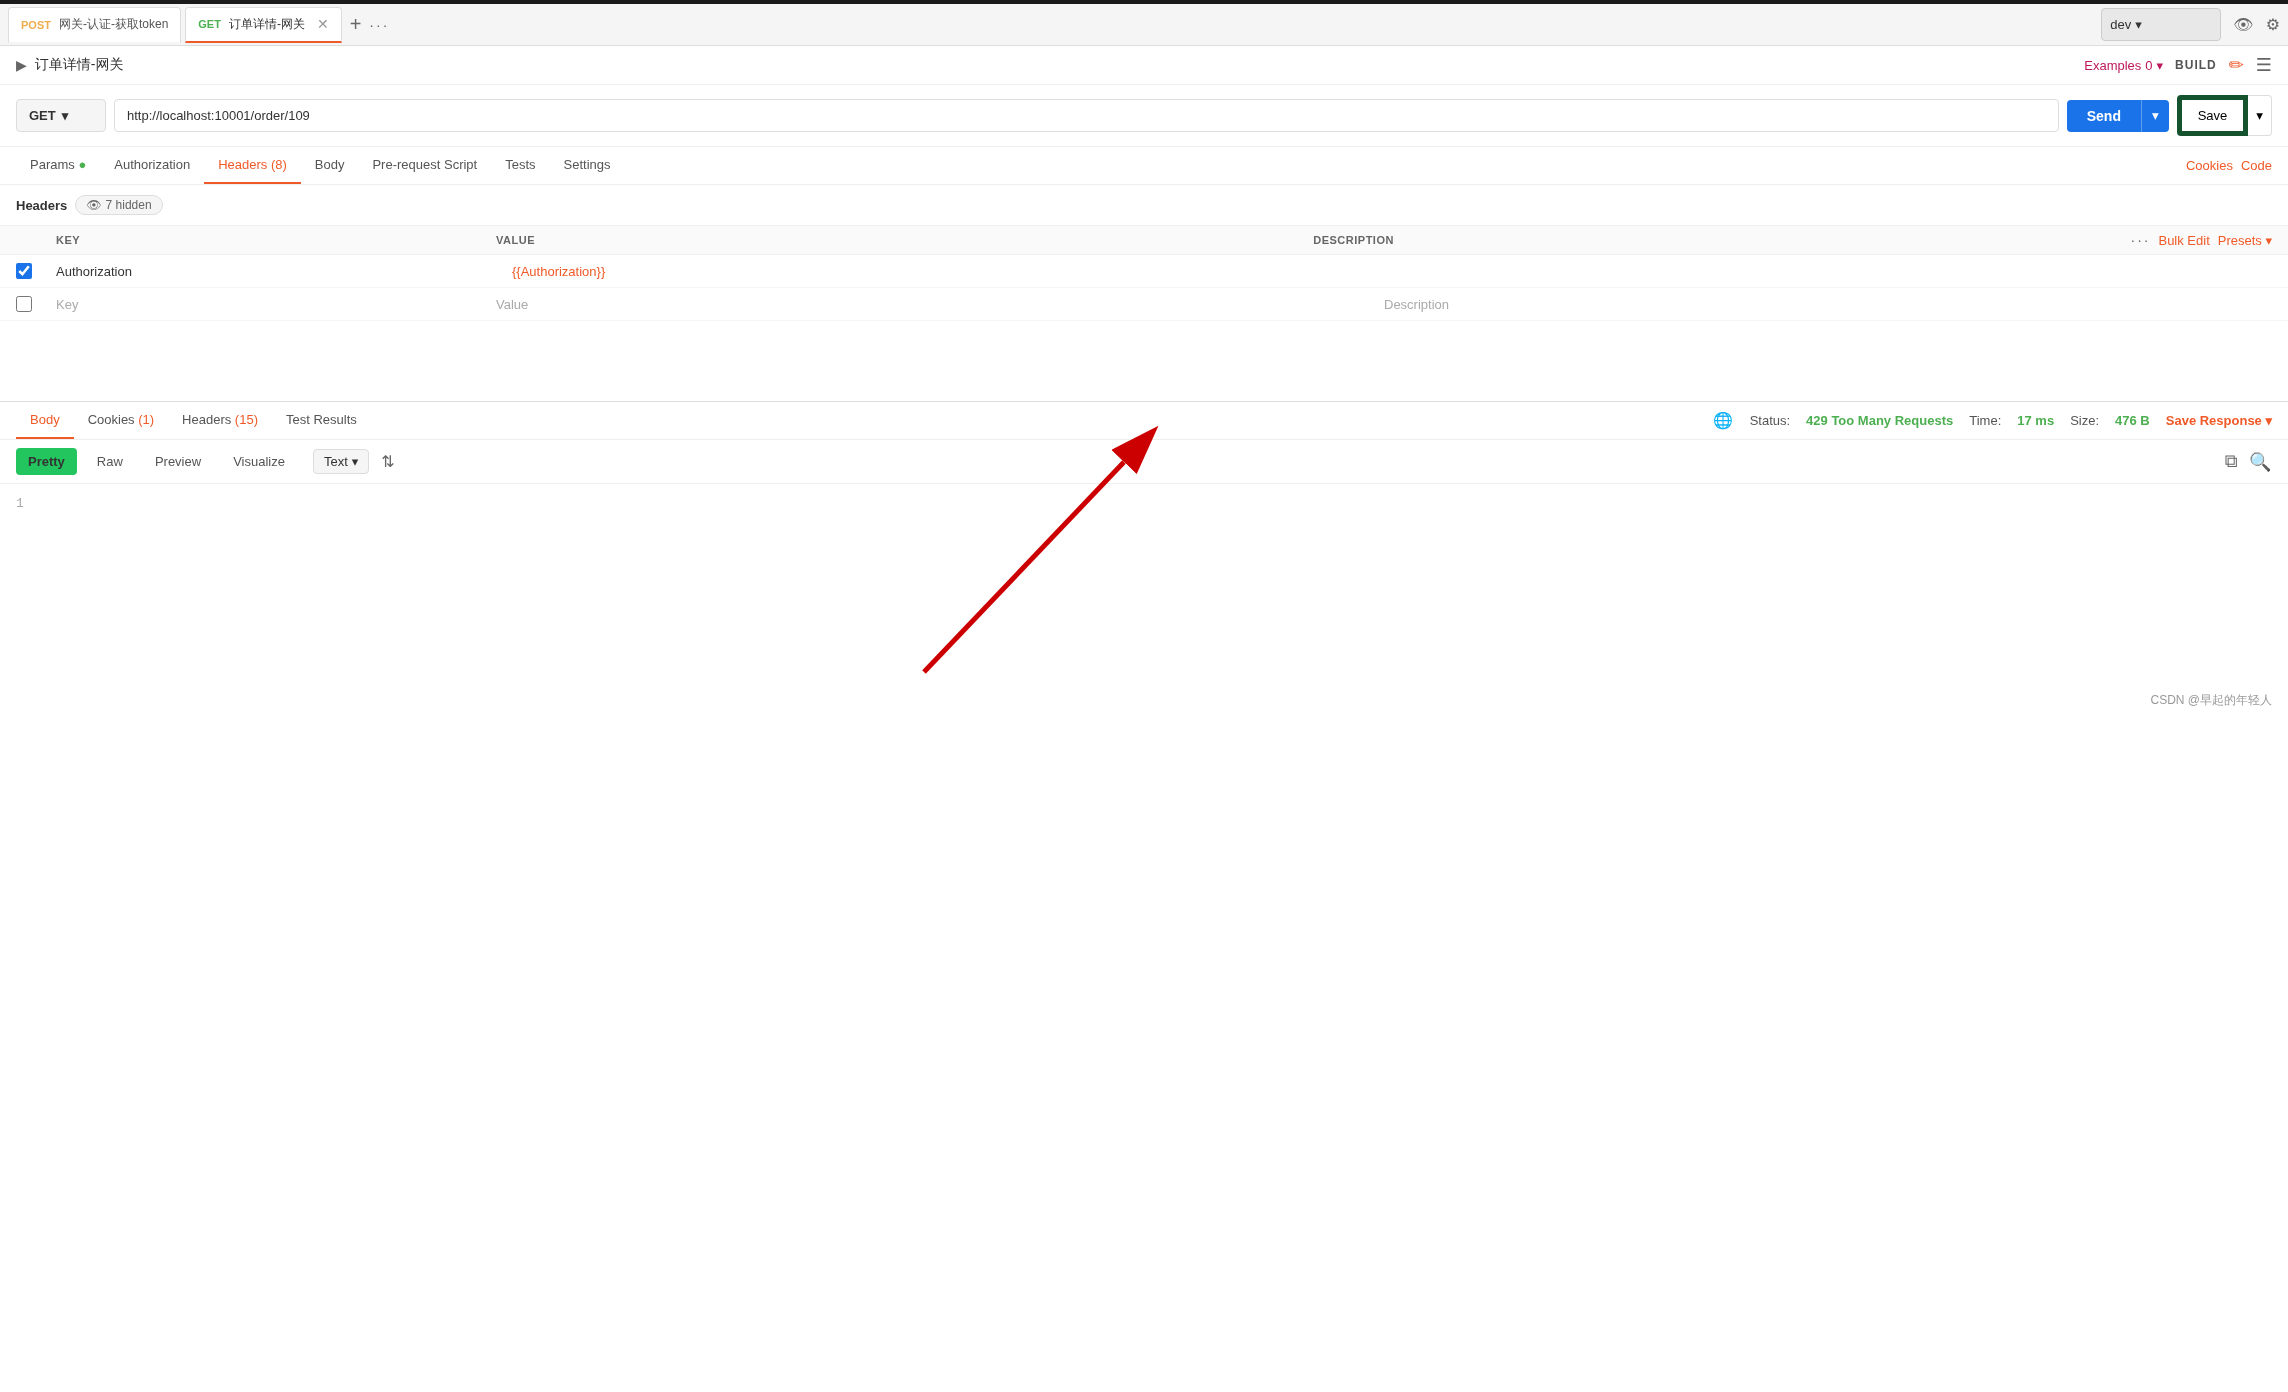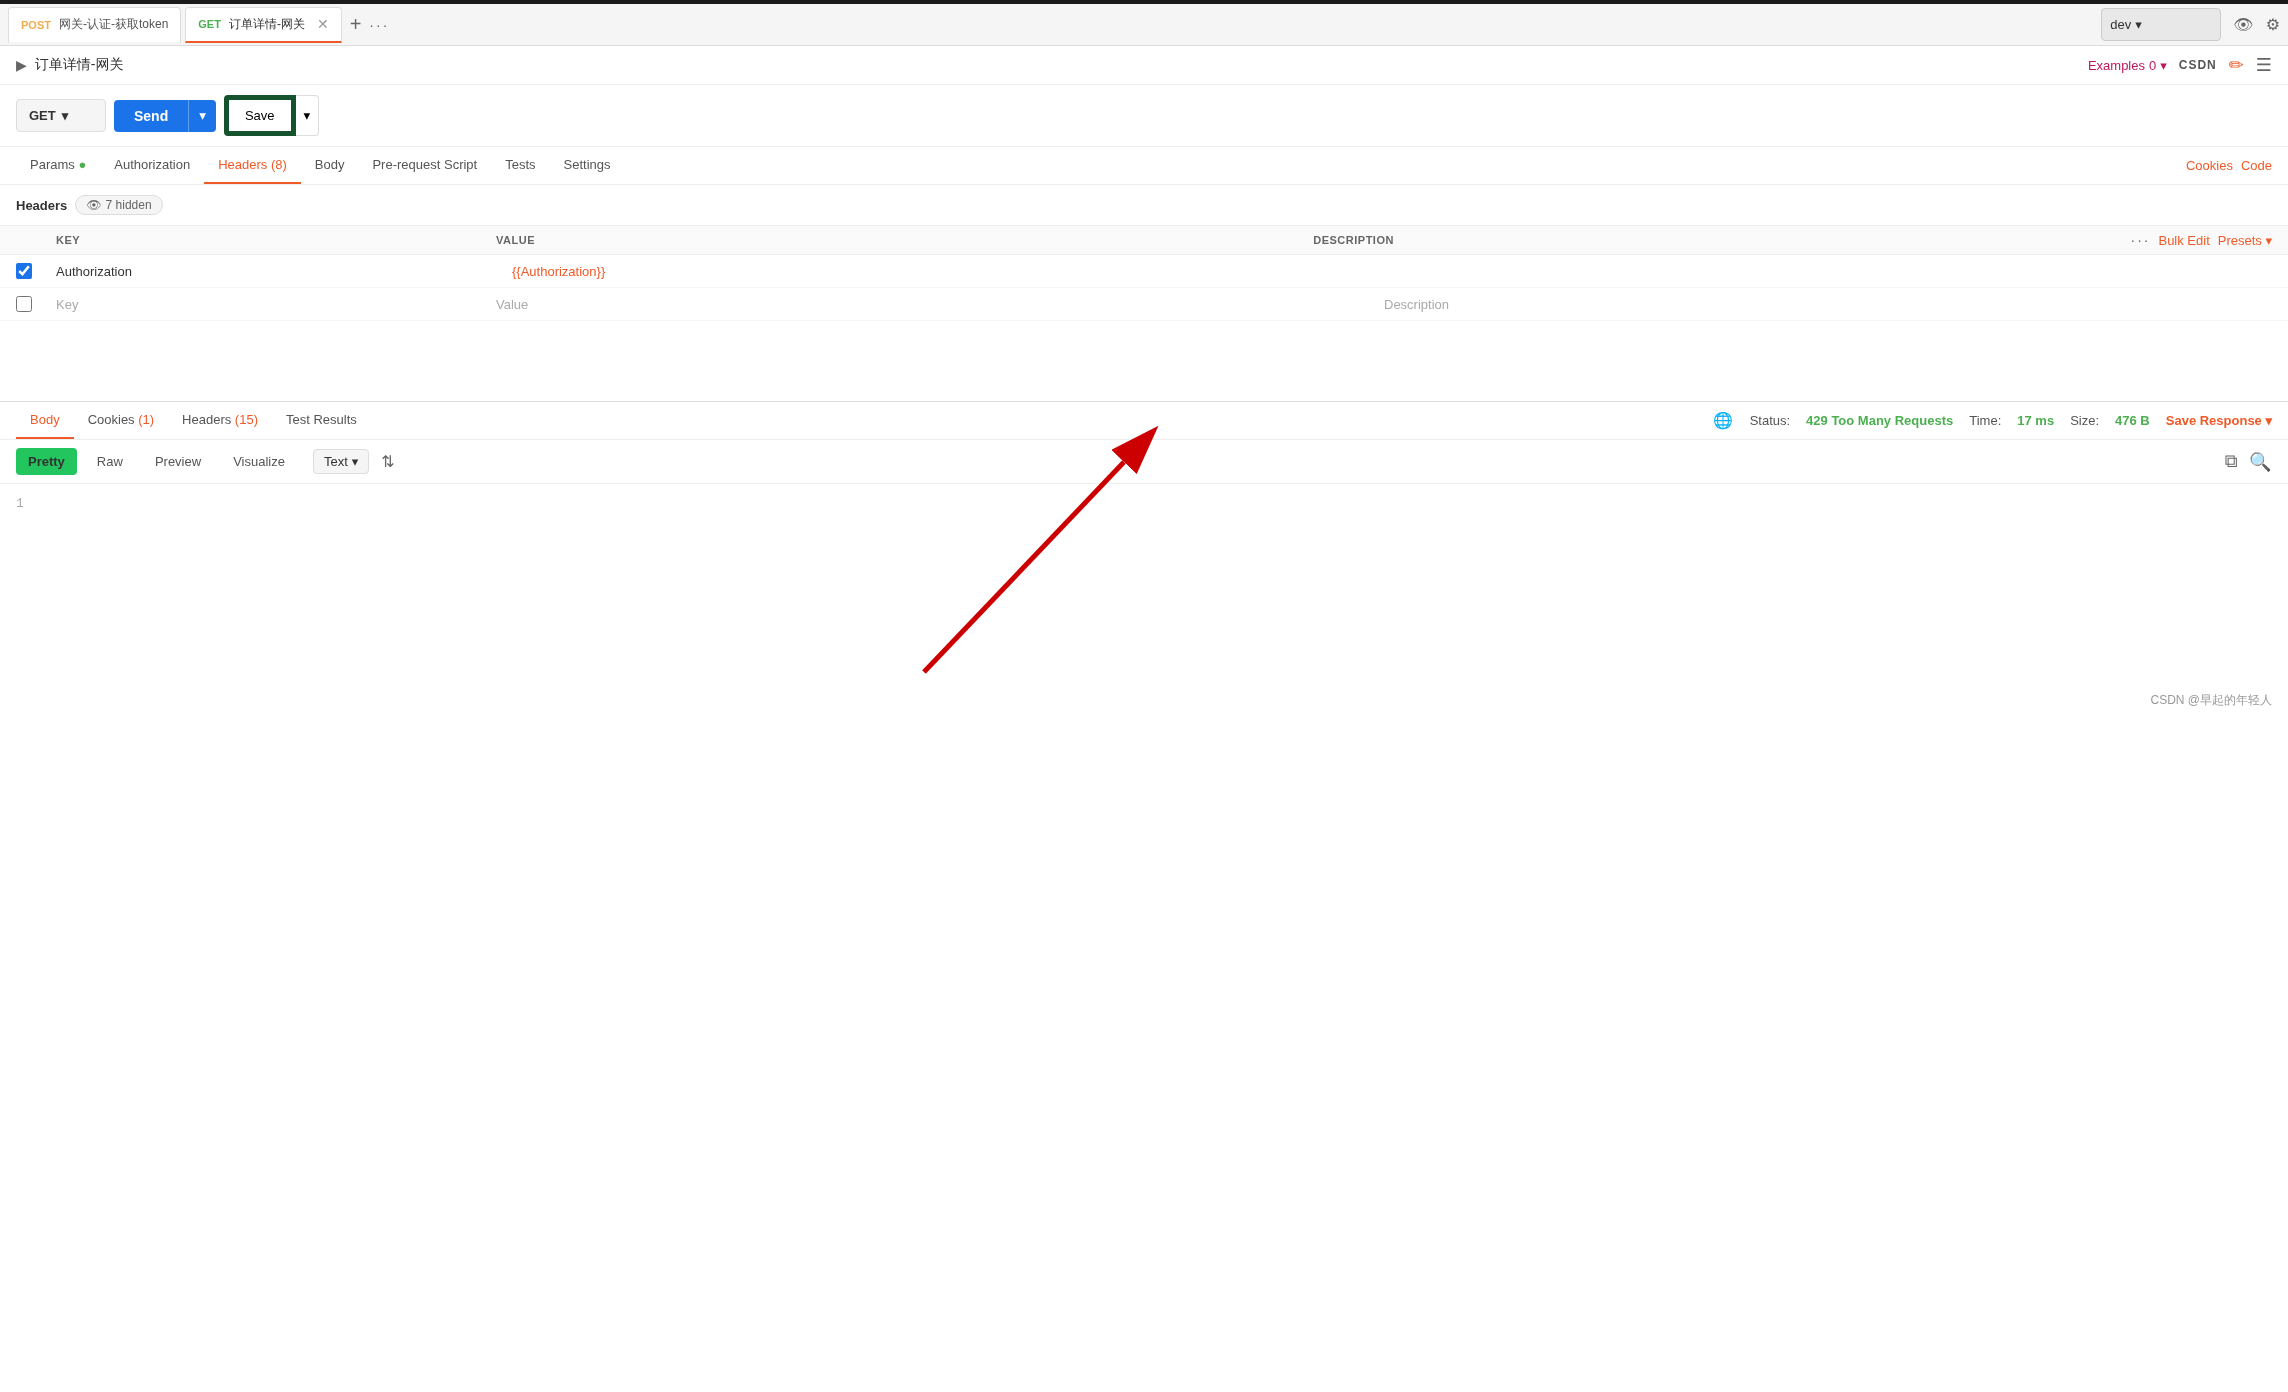--- a/index.html
+++ b/index.html
@@ -140,31 +140,32 @@
   <div class="request-name">
     <span class="request-name-arrow">▶</span>
     <span>订单详情-网关</span>
   </div>
   <div class="request-name-actions">
     <div class="examples-btn">
       <span>Examples</span>
       <span>0</span>
       <span>▾</span>
     </div>
-    <span class="build-btn">CSDN</span>
+    <span class="build-btn">BUILD</span>
     <span class="edit-icon">✏</span>
     <span class="doc-icon">☰</span>
   </div>
 </div>
 
 <div class="url-bar">
   <div class="method-select">
     <span>GET</span>
     <span>▾</span>
   </div>
+  <input class="url-input" type="text" value="http://localhost:10001/order/109" style="">
   <div class="send-save-group">
     <button class="send-btn">Send</button>
     <button class="send-dropdown">▾</button>
   </div>
   <div class="send-save-group">
     <button class="save-btn">Save</button>
     <button class="save-dropdown">▾</button>
   </div>
 </div>
 

